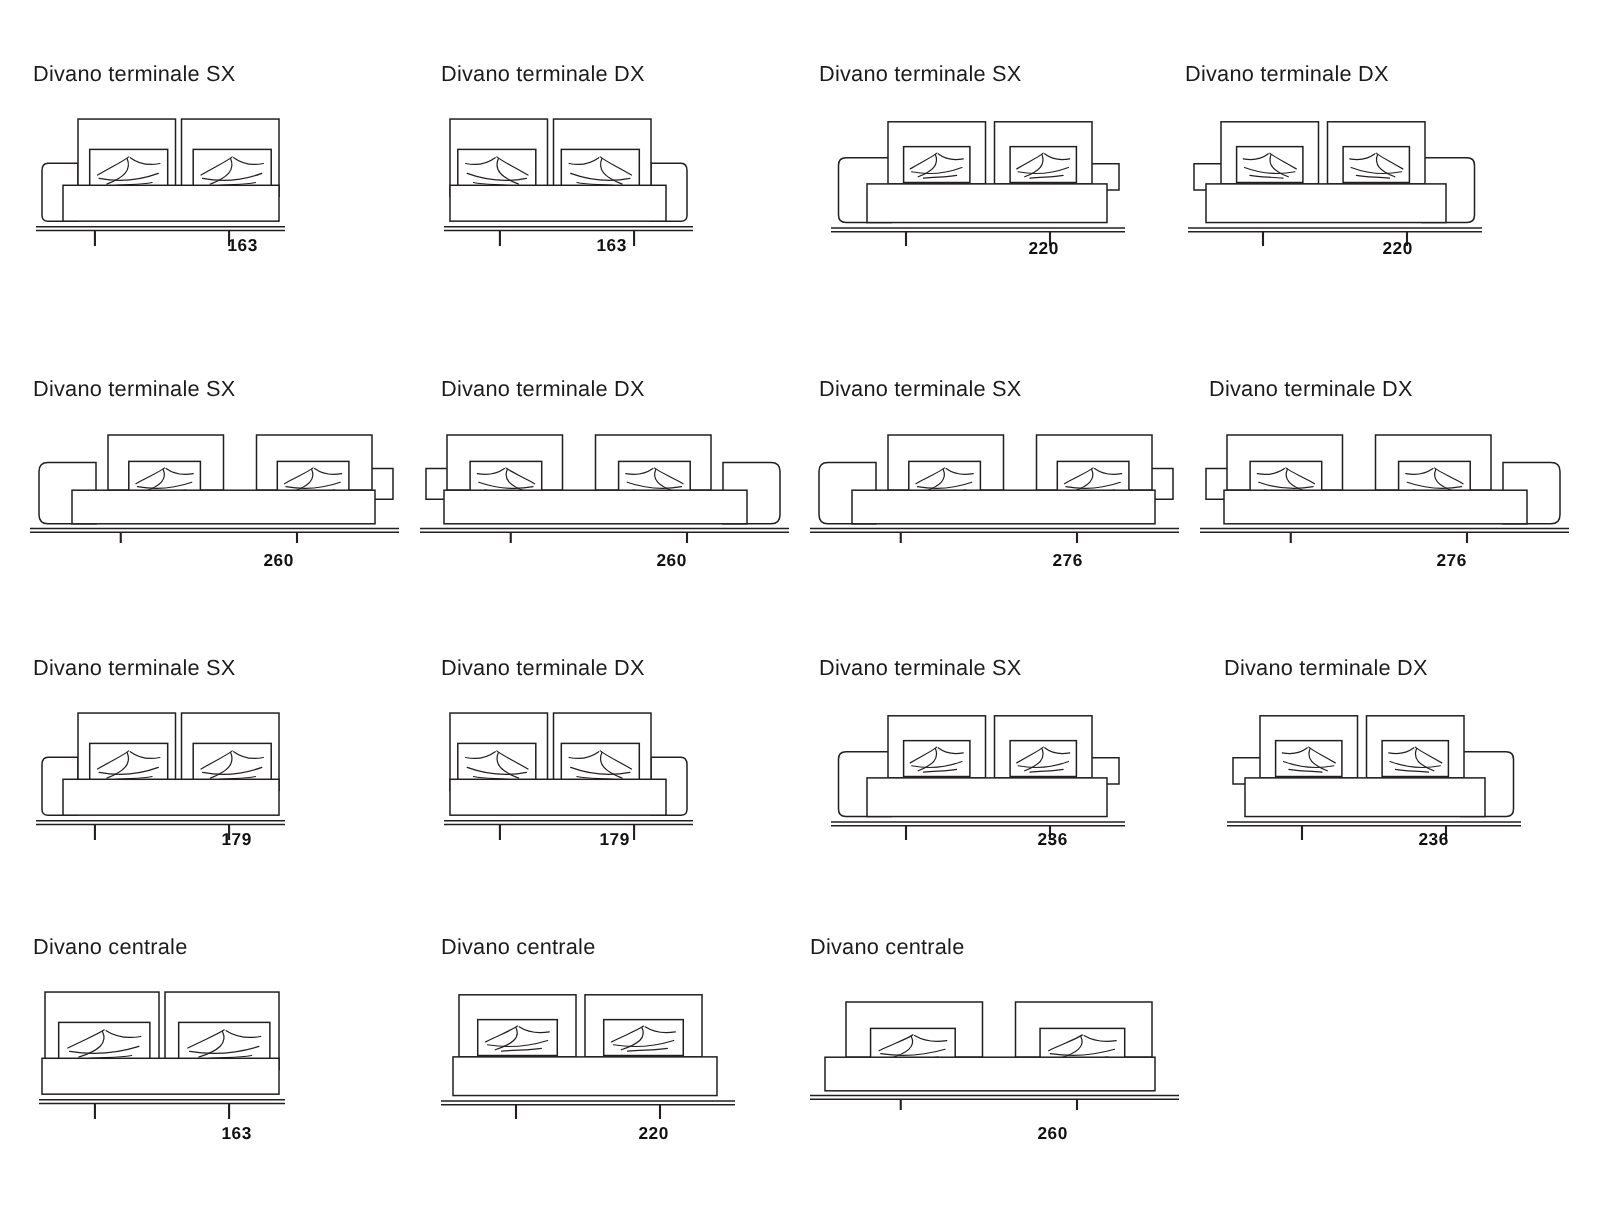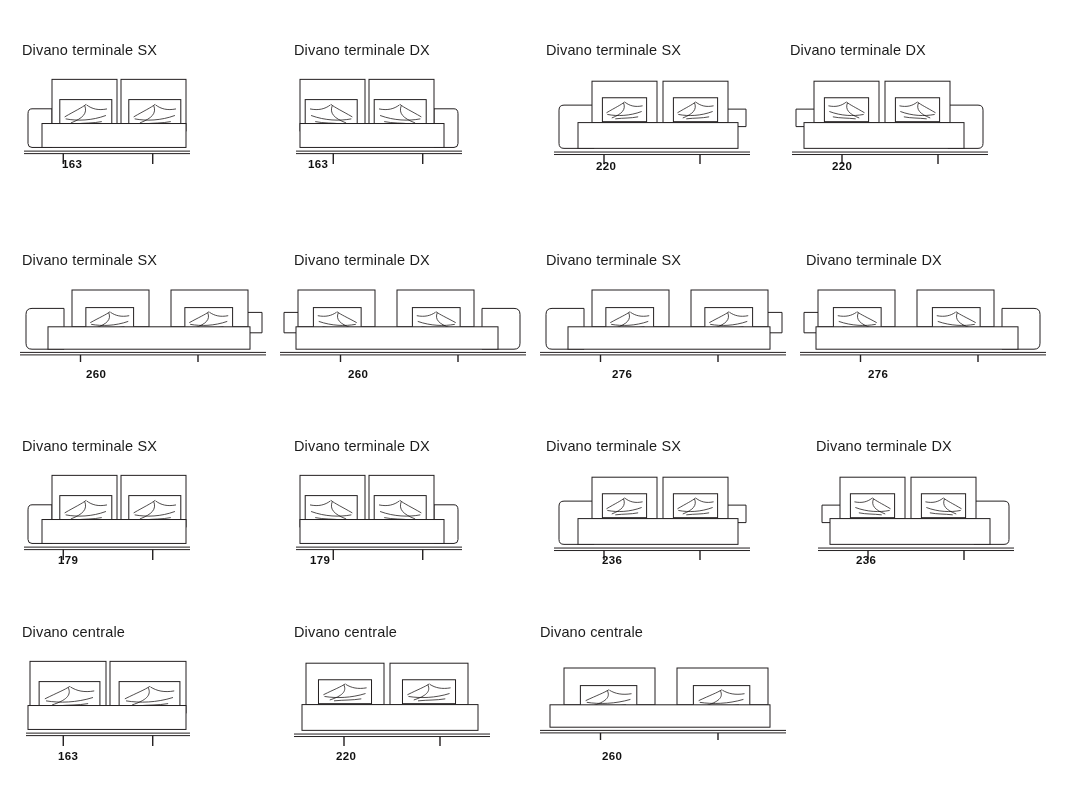--- a/index.html
+++ b/index.html
@@ -35,21 +35,21 @@
   .drawing svg {
     display: block;
     overflow: visible;
   }
   .dim-label {
     position: absolute;
     font-size: 11.5px;
     font-weight: bold;
     letter-spacing: 0.4px;
     color: #111111;
-    text-align: left;
+    text-align: right;
     white-space: nowrap;
     font-family: "Liberation Sans", sans-serif;
   }
 </style>
 </head>
 <body>
 
 <div class="sheet" id="sheet">
     <div class="cell-title" style="left: 22px; top: 42px; position: absolute;">Divano terminale SX</div>
     <div class="drawing" style="left: 22px; top: 72px; width: 172px; height: 92px;">

